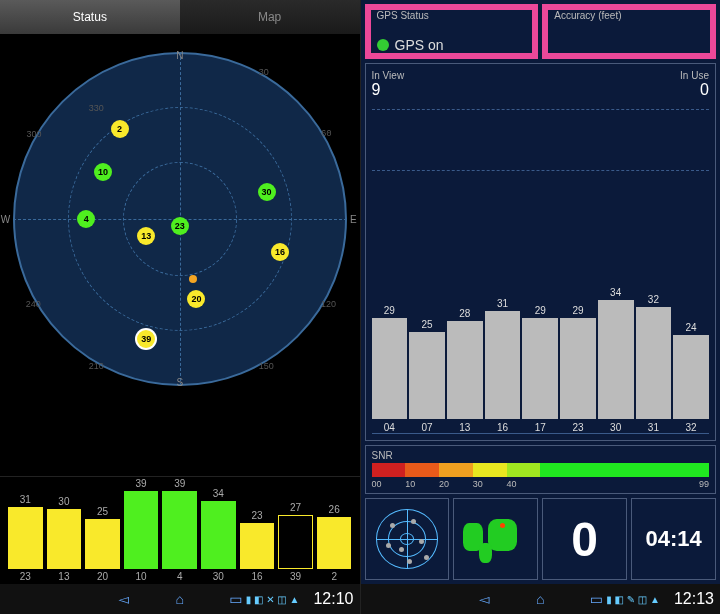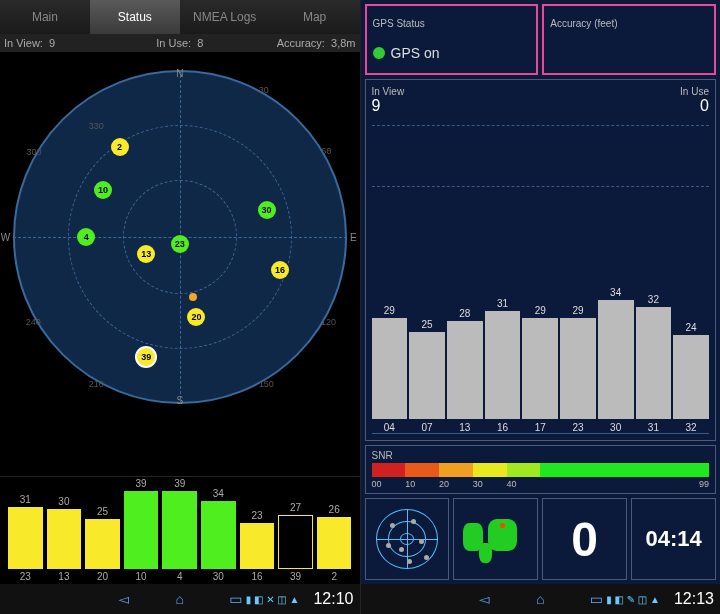--- a/index.html
+++ b/index.html
@@ -47,21 +47,21 @@
   .lbar .lbl { font-size:10px; color:#aaa; margin-top:2px;}
   .snr-green{background:#4fef1f;} .snr-yellow{background:#f9e92b;}
 
   .navbar { height: 30px; background:#111; display:flex; align-items:center; justify-content:center; gap:28px; color:#6af; font-size:14px; position:relative;}
   .navbar .clock { position:absolute; right:6px; font-size:16px; color:#fff;}
   .navbar .sys { position:absolute; right:60px; font-size:10px; color:#6cf; display:flex; gap:3px;}
   .navbar .soft { width:28px; text-align:center; }
 
   
   .pane-row { display:flex; gap:4px; padding:4px 4px 0; }
-  .pane { flex:1; border:2px solid #ec4899; background:#0b1a3a; padding:12px 6px; color:#ddd; }
+  .pane { flex:1; border:6px solid #ec4899; background:#0b1a3a; padding:0 6px; color:#ddd; }
   .pane .title { font-size:10px; color:#bbb; margin-bottom:6px;}
   .pane .big { font-size:16px; text-align:right; color:#fff;}
   .gps-on { display:flex; align-items:center; gap:6px; margin-top:16px; font-size:14px;}
   .dot-green{width:12px;height:12px;border-radius:50%;background:#3c3;}
 
   .signal-pane { margin:4px; border:1px solid #4a5a7a; background:#0b1a3a; padding:6px; display:flex; flex-direction:column; flex:1;}
   .signal-top { display:flex; justify-content:space-between; color:#bbb; font-size:10px;}
   .signal-top .num { color:#fff; font-size:16px;}
   .signal-bars { flex:1; display:flex; align-items:flex-end; gap:2px; margin-top:10px; border-top:1px dashed #3a5a8a; border-bottom:1px solid #3a5a8a; padding-top:30px; position:relative;}
   .signal-bars::before{content:"";position:absolute;left:0;right:0;top:60px;border-top:1px dashed #3a5a8a;}
@@ -82,29 +82,22 @@
   .mini-ring{position:absolute;border:1px solid #5bf;border-radius:50%;}
   .mini-sat{position:absolute;width:5px;height:5px;border-radius:50%;background:#aaa;}
   .worldmap{background:#0b1a3a;position:relative;}
   .continent{position:absolute;background:#2c2;}
 </style>
 </head>
 <body>
 
 <div class="half left">
   <div class="tabs">
-    <div class="tab">Main</div>
     <div class="tab active">Status</div>
-    <div class="tab">NMEA Logs</div>
     <div class="tab">Map</div>
-  </div>
-  <div class="statsrow">
-    <div><span>In View:</span>&nbsp;&nbsp;<span>9</span></div>
-    <div class="c"><span>In Use:</span>&nbsp;&nbsp;<span>8</span></div>
-    <div class="r"><span>Accuracy:</span>&nbsp;&nbsp;<span>3,8m</span></div>
   </div>
 
   <div class="skyplot-wrap">
     <div class="skyplot" id="skyplot">
       <div class="ring outer"></div>
         <div class="ring r2"></div>
         <div class="ring r3"></div>
       <div class="cross1"></div>
         <div class="cross2"></div>
       <span class="cardinal" style="left:50%;top:-2px;transform:translateX(-50%);">N</span>

